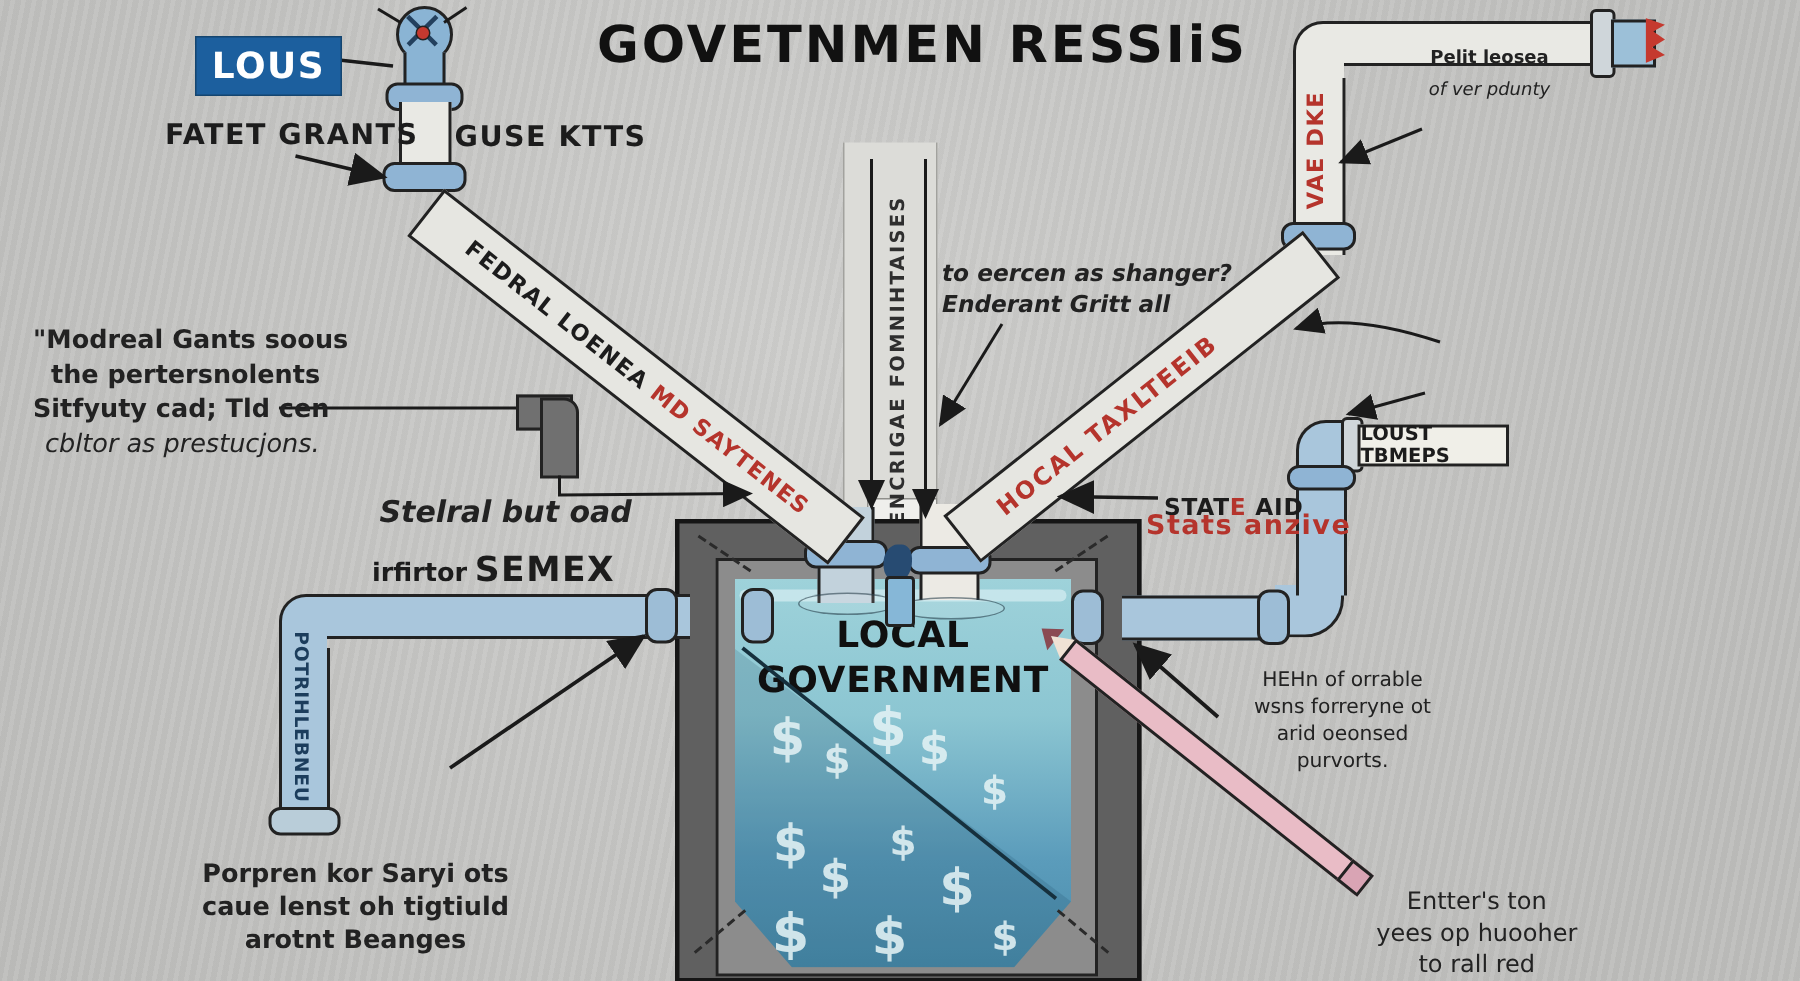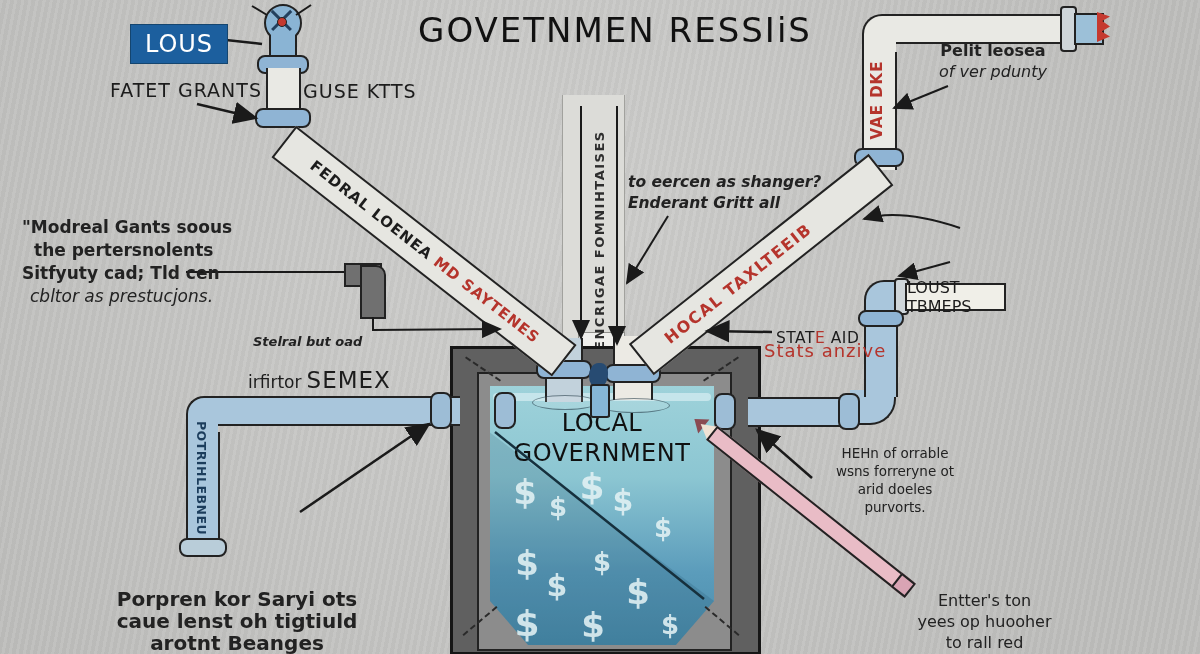--- a/index.html
+++ b/index.html
@@ -4,21 +4,21 @@
 <style>
   html,body{margin:0;padding:0;background:#9a9a98;}
   #canvas{position:relative;width:1200px;height:654px;margin:0 auto;overflow:hidden;
     background:#c8c8c6;
     background-image:
       radial-gradient(circle at 45% 35%, rgba(255,255,255,0.10), rgba(0,0,0,0.05) 85%),
       repeating-linear-gradient(101deg, rgba(255,255,255,0.05) 0 3px, rgba(110,110,106,0.05) 3px 7px);
     font-family:"DejaVu Sans","Liberation Sans",sans-serif;color:#1c1c1c;}
   .abs{position:absolute;}
   .note{line-height:21px;font-size:16px;color:#222;}
-  .bold{font-weight:400;}
+  .bold{font-weight:700;}
   .ital{font-style:italic;}
   .red{color:#b5342c;}
   
   .pipe-h{background:#e9e9e4;border-top:2.5px solid #222;border-bottom:2.5px solid #222;}
   .pipe-v{background:#e9e9e4;border-left:2.5px solid #222;border-right:2.5px solid #222;}
   .bpipe-h{background:#a9c6dc;border-top:2.5px solid #222;border-bottom:2.5px solid #222;}
   .bpipe-v{background:#a9c6dc;border-left:2.5px solid #222;border-right:2.5px solid #222;}
   .flange{background:#8fb4d4;border:2.5px solid #222;border-radius:8px;}
   .flange-lite{background:#cfd6da;border:2.5px solid #222;border-radius:4px;}
   .diag-pipe{background:#e6e6e1;border:2.5px solid #222;transform-origin:0 0;display:flex;align-items:center;}
@@ -86,21 +86,21 @@
   <div class="abs flange" style="left:430px;top:392px;width:18px;height:33px;background:#9dbdd6;"></div>
   <div class="abs flange" style="left:494px;top:392px;width:18px;height:33px;background:#9dbdd6;"></div>
 
   <div class="abs bpipe-h" style="left:748px;top:397px;width:106px;height:26px;"></div>
   <div class="abs" style="left:850px;top:390px;width:44px;height:33px;background:#a9c6dc;border-right:2.5px solid #222;border-bottom:2.5px solid #222;border-radius:0 0 26px 0;"></div>
   <div class="abs bpipe-v" style="left:864px;top:305px;width:30px;height:92px;"></div>
   <div class="abs" style="left:864px;top:280px;width:34px;height:32px;background:#a9c6dc;border-top:2.5px solid #222;border-left:2.5px solid #222;border-radius:20px 0 0 0;"></div>
   <div class="abs flange-lite" style="left:894px;top:278px;width:11px;height:33px;"></div>
   <div class="abs flange" style="left:858px;top:310px;width:42px;height:13px;"></div>
   <div class="abs" style="left:905px;top:283px;width:97px;height:24px;background:#f0efe8;border:2px solid #222;display:flex;align-items:center;justify-content:center;">
-    <span class="bold" style="font-size:16px;">LOUST TBMEPS</span>
+    <span class="bold" style="font-size:13px;">LOUST TBMEPS</span>
   </div>
   <div class="abs flange" style="left:714px;top:393px;width:18px;height:33px;background:#9dbdd6;"></div>
   <div class="abs flange" style="left:838px;top:393px;width:18px;height:33px;background:#9dbdd6;"></div>
 
   <div class="abs" style="left:264px;top:4px;width:34px;height:34px;border-radius:50%;background:#8ab4d4;border:2.5px solid #222;"></div>
   <div class="abs" style="left:268px;top:19px;width:27px;height:2.5px;background:#23405e;transform:rotate(45deg);"></div>
   <div class="abs" style="left:268px;top:19px;width:27px;height:2.5px;background:#23405e;transform:rotate(-45deg);"></div>
   <div class="abs" style="left:277px;top:17px;width:8px;height:8px;border-radius:50%;background:#c5392f;border:1px solid #222;"></div>
   <div class="abs bpipe-v" style="left:269px;top:35px;width:24px;height:24px;background:#8ab4d4;"></div>
   <div class="abs flange" style="left:257px;top:55px;width:48px;height:15px;"></div>
@@ -170,49 +170,49 @@
   <div class="abs bold" style="left:303px;top:80px;font-size:19px;letter-spacing:1px;">GUSE KTTS</div>
 
   <div class="abs note" style="left:22px;top:216px;font-size:17px;line-height:23px;font-weight:600;">
     <div>"Modreal Gants soous</div>
     <div style="padding-left:12px;">the pertersnolents</div>
   </div>
   <div class="abs note" style="left:22px;top:262px;font-size:17px;line-height:23px;font-weight:600;">
     <div>Sitfyuty cad; Tld cen</div>
     <div class="ital" style="padding-left:8px;font-weight:400;">cbltor as prestucjons.</div>
   </div>
-  <div class="abs note ital" style="left:253px;top:330px;font-size:13px;line-height:23px;font-weight:600;">
+  <div class="abs note ital" style="left:253px;top:330px;font-size:20px;line-height:23px;font-weight:600;">
     <div>Stelral but oad</div>
   </div>
   <div class="abs" style="left:248px;top:367px;">
     <span class="bold" style="font-size:17px;">irfirtor</span>
     <span class="bold" style="font-size:23px;letter-spacing:1px;">SEMEX</span>
   </div>
-  <div class="abs note" style="left:112px;top:588px;width:250px;text-align:center;font-size:20px;line-height:22px;font-weight:600;">
+  <div class="abs note" style="left:112px;top:572px;width:250px;text-align:center;font-size:17px;line-height:22px;font-weight:600;">
     <div>Porpren kor Saryi ots</div>
     <div>caue lenst oh tigtiuld</div>
     <div>arotnt Beanges</div>
   </div>
 
   <div class="abs note ital" style="left:628px;top:172px;font-size:15.5px;line-height:21px;font-weight:600;">
     <div>to eercen as shanger?</div>
     <div>Enderant Gritt all</div>
   </div>
   <div class="abs bold" style="left:776px;top:329px;font-size:15.5px;letter-spacing:0.5px;">
     <span>STAT</span><span class="red">E</span><span> AID</span>
   </div>
   <div class="abs bold red" style="left:764px;top:340px;font-size:18px;letter-spacing:1px;">Stats anzive</div>
-  <div class="abs note" style="left:928px;top:40px;width:130px;text-align:center;font-size:16px;line-height:21px;font-weight:600;">
+  <div class="abs note" style="left:928px;top:28px;width:130px;text-align:center;font-size:12px;line-height:21px;font-weight:600;">
     <div>Pelit leosea</div>
     <div class="ital" style="font-weight:400;">of ver pdunty</div>
   </div>
   <div class="abs note" style="left:830px;top:444px;width:130px;text-align:center;font-size:13.5px;line-height:18px;">
     <div>HEHn of orrable</div>
     <div>wsns forreryne ot</div>
-    <div>arid doeles purvorts.</div>
+    <div>arid oeonsed purvorts.</div>
   </div>
   <div class="abs note" style="left:912px;top:590px;width:145px;text-align:center;font-size:16px;line-height:21px;">
     <div>Entter's ton</div>
     <div>yees op huooher</div>
     <div>to rall red changes</div>
   </div>
 
 </div>
 
 </body></html>

